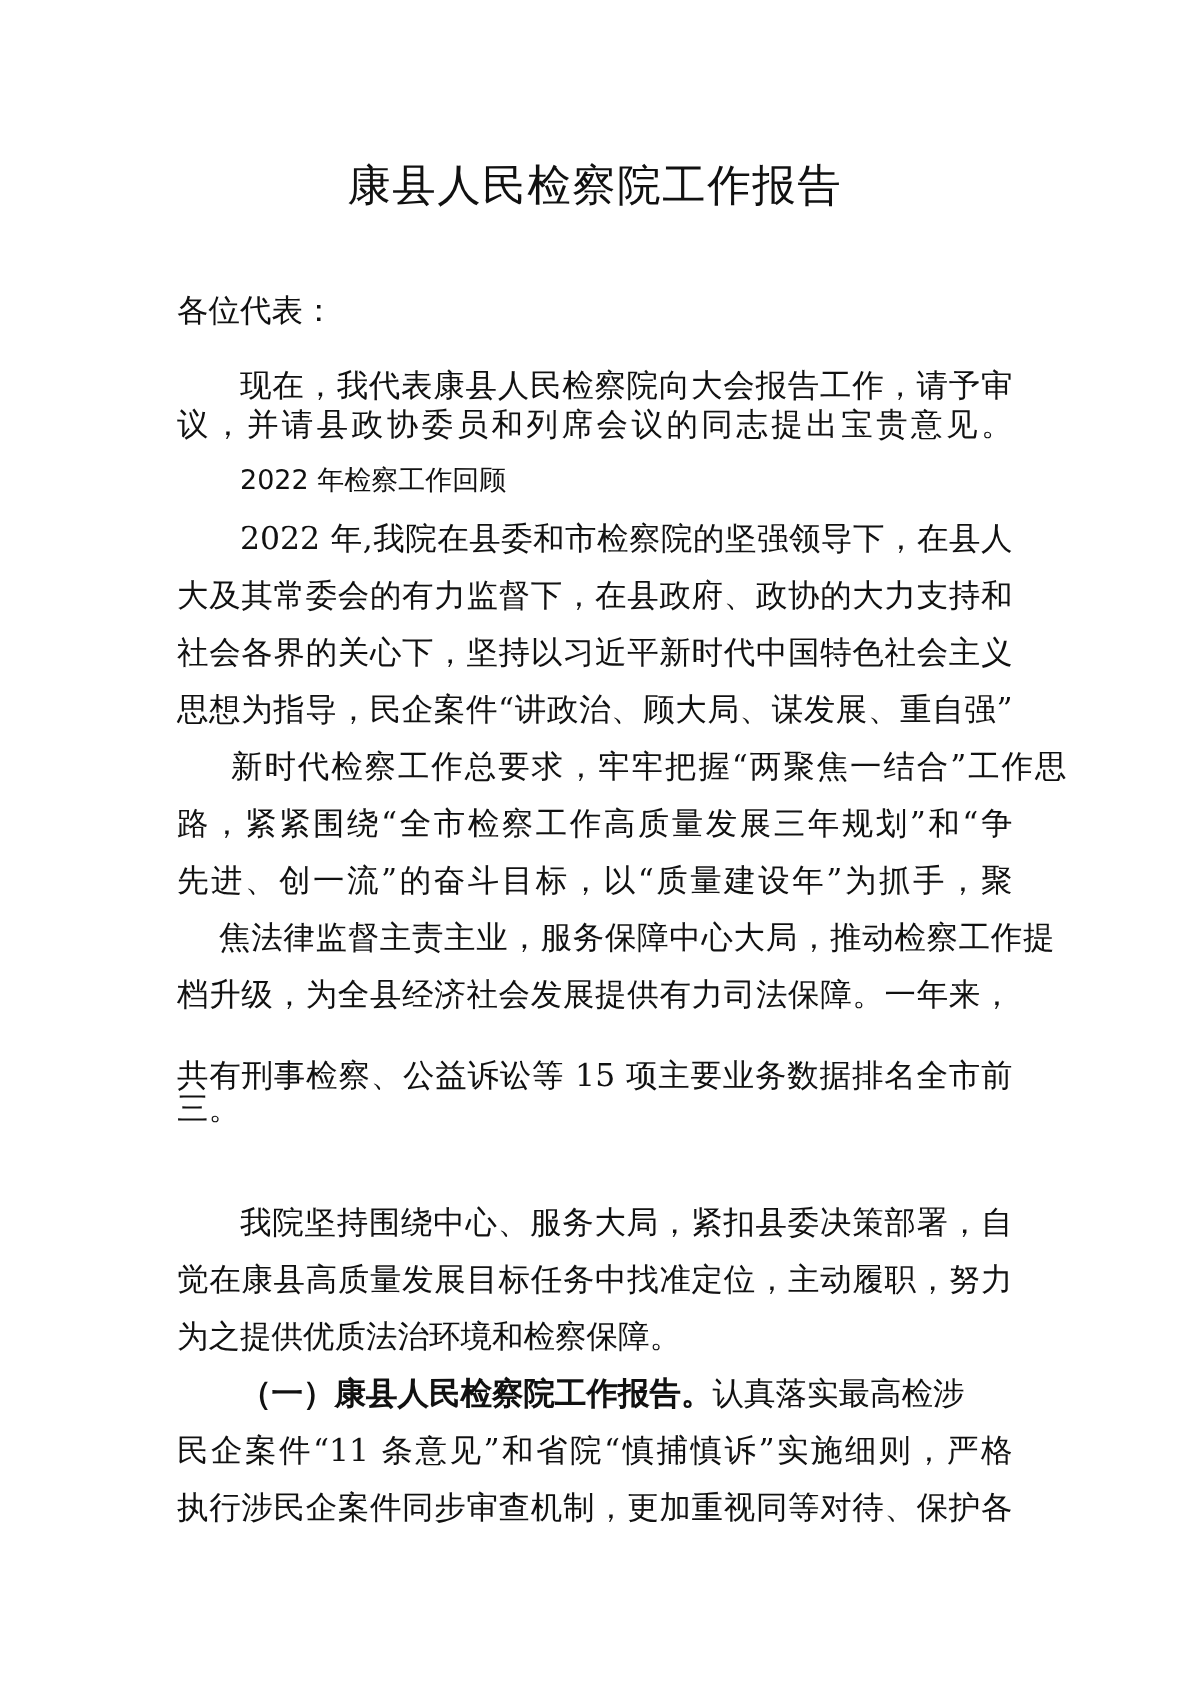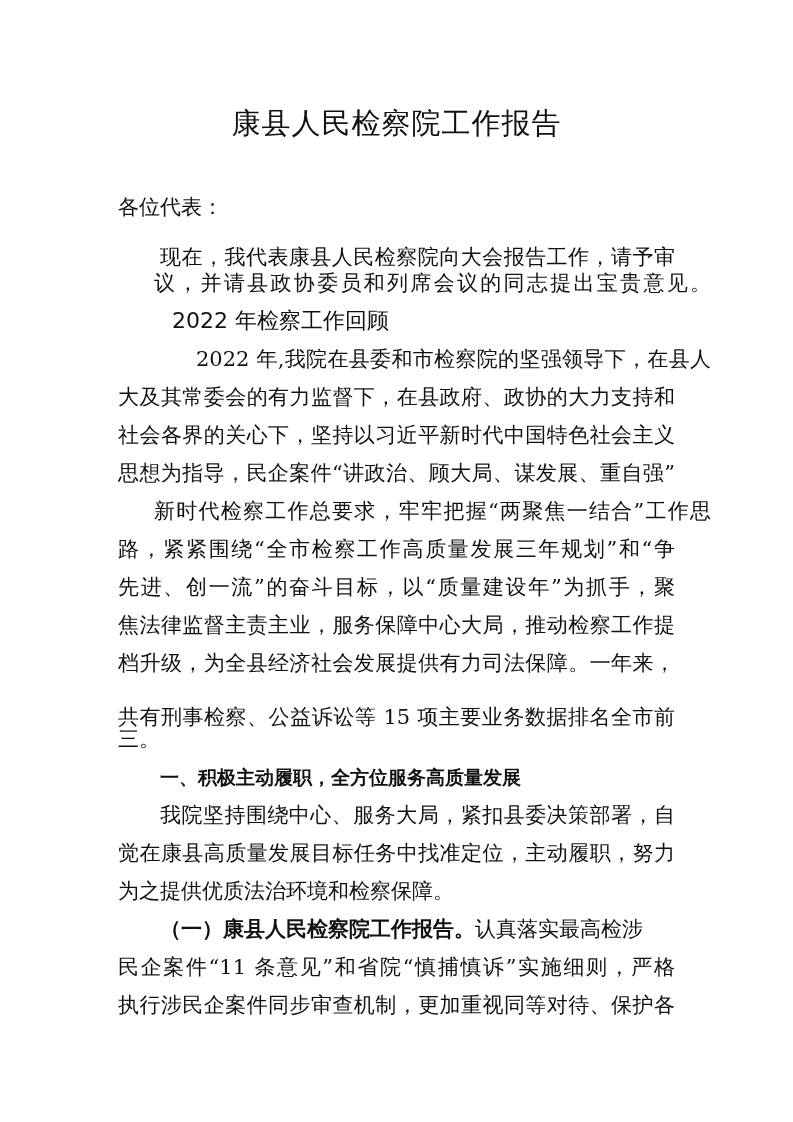--- a/index.html
+++ b/index.html
@@ -18,37 +18,36 @@
 </style>
 </head>
 <body>
 
 <div class="page">
   <div class="title">康县人民检察院工作报告</div>
 
   <div class="line short" style="top:194px;">各位代表：</div>
 
   <div class="line indent" style="top:232px;margin-top:12px;">现在，我代表康县人民检察院向大会报告工作，请予审</div>
-  <div class="line" style="top:270px;margin-left:36px;">议，并请县政协委员和列席会议的同志提出宝贵意见。</div>
+  <div class="line" style="top:270px;">议，并请县政协委员和列席会议的同志提出宝贵意见。</div>
 
-  <div class="line indent short sans" style="top:308px; font-size:22px;margin-left:12px;">2022 年检察工作回顾</div>
+  <div class="line indent short sans" style="top:308px; font-size:18px;">2022 年检察工作回顾</div>
 
-  <div class="line indent" style="top:346px;margin-left:36px;">2022 年,我院在县委和市检察院的坚强领导下，在县人</div>
+  <div class="line indent" style="top:346px;">2022 年,我院在县委和市检察院的坚强领导下，在县人</div>
   <div class="line" style="top:384px;">大及其常委会的有力监督下，在县政府、政协的大力支持和</div>
   <div class="line" style="top:422px;">社会各界的关心下，坚持以习近平新时代中国特色社会主义</div>
   <div class="line" style="top:460px;">思想为指导，民企案件“讲政治、顾大局、谋发展、重自强”</div>
   <div class="line" style="top:498px;margin-left:36px;">新时代检察工作总要求，牢牢把握“两聚焦一结合”工作思</div>
   <div class="line" style="top:536px;">路，紧紧围绕“全市检察工作高质量发展三年规划”和“争</div>
   <div class="line" style="top:574px;">先进、创一流”的奋斗目标，以“质量建设年”为抓手，聚</div>
-  <div class="line" style="top:612px;">焦法律监督主责主业，服务保障中心大局，推动检察工作提</div>
+  <div class="line" style="top:612px;margin-left:28px;">焦法律监督主责主业，服务保障中心大局，推动检察工作提</div>
   <div class="line" style="top:650px;">档升级，为全县经济社会发展提供有力司法保障。一年来，</div>
   <div class="line" style="top:688px;margin-top:16px;">共有刑事检察、公益诉讼等 15 项主要业务数据排名全市前</div>
   <div class="line short" style="top:726px;">三。</div>
 
-  <div class="line indent short bold" style="top:764px; font-size:19px;">一、积极主动履职，全方位服务高质量发展</div>
 
   <div class="line indent" style="top:802px;">我院坚持围绕中心、服务大局，紧扣县委决策部署，自</div>
   <div class="line" style="top:840px;">觉在康县高质量发展目标任务中找准定位，主动履职，努力</div>
   <div class="line short" style="top:878px;">为之提供优质法治环境和检察保障。</div>
 
   <div class="line indent short" style="top:916px;">
     <span class="lead-bold">（一）康县人民检察院工作报告。</span><span>认真落实最高检涉</span>
   </div>
   <div class="line" style="top:954px;">民企案件“11 条意见”和省院“慎捕慎诉”实施细则，严格</div>
   <div class="line" style="top:992px;">执行涉民企案件同步审查机制，更加重视同等对待、保护各</div>

